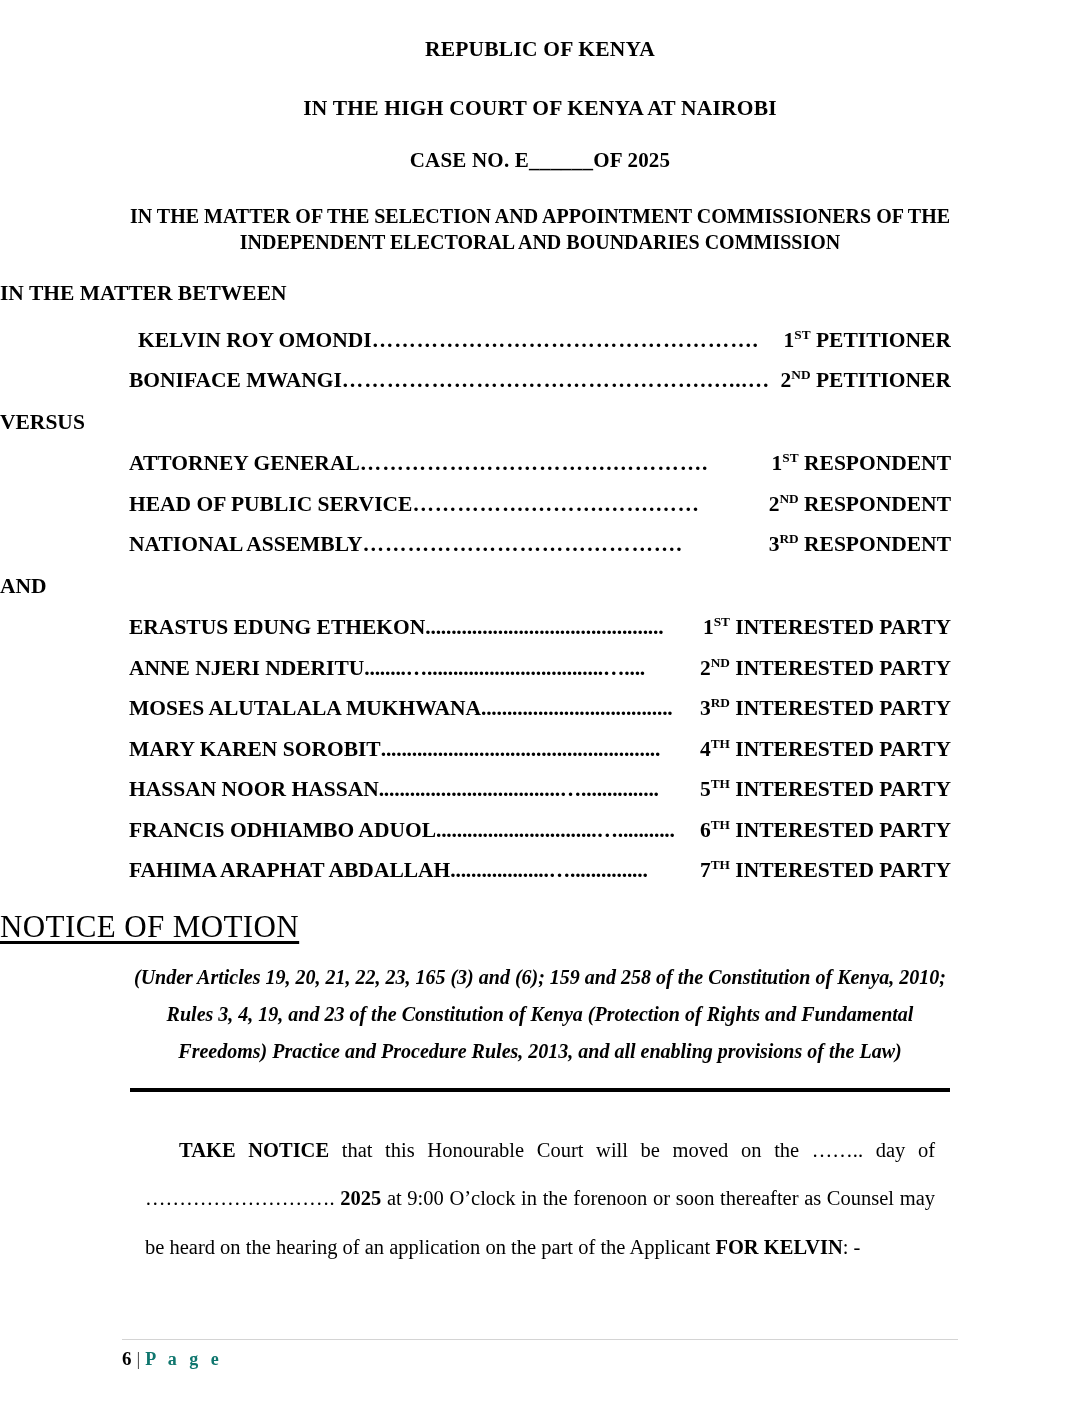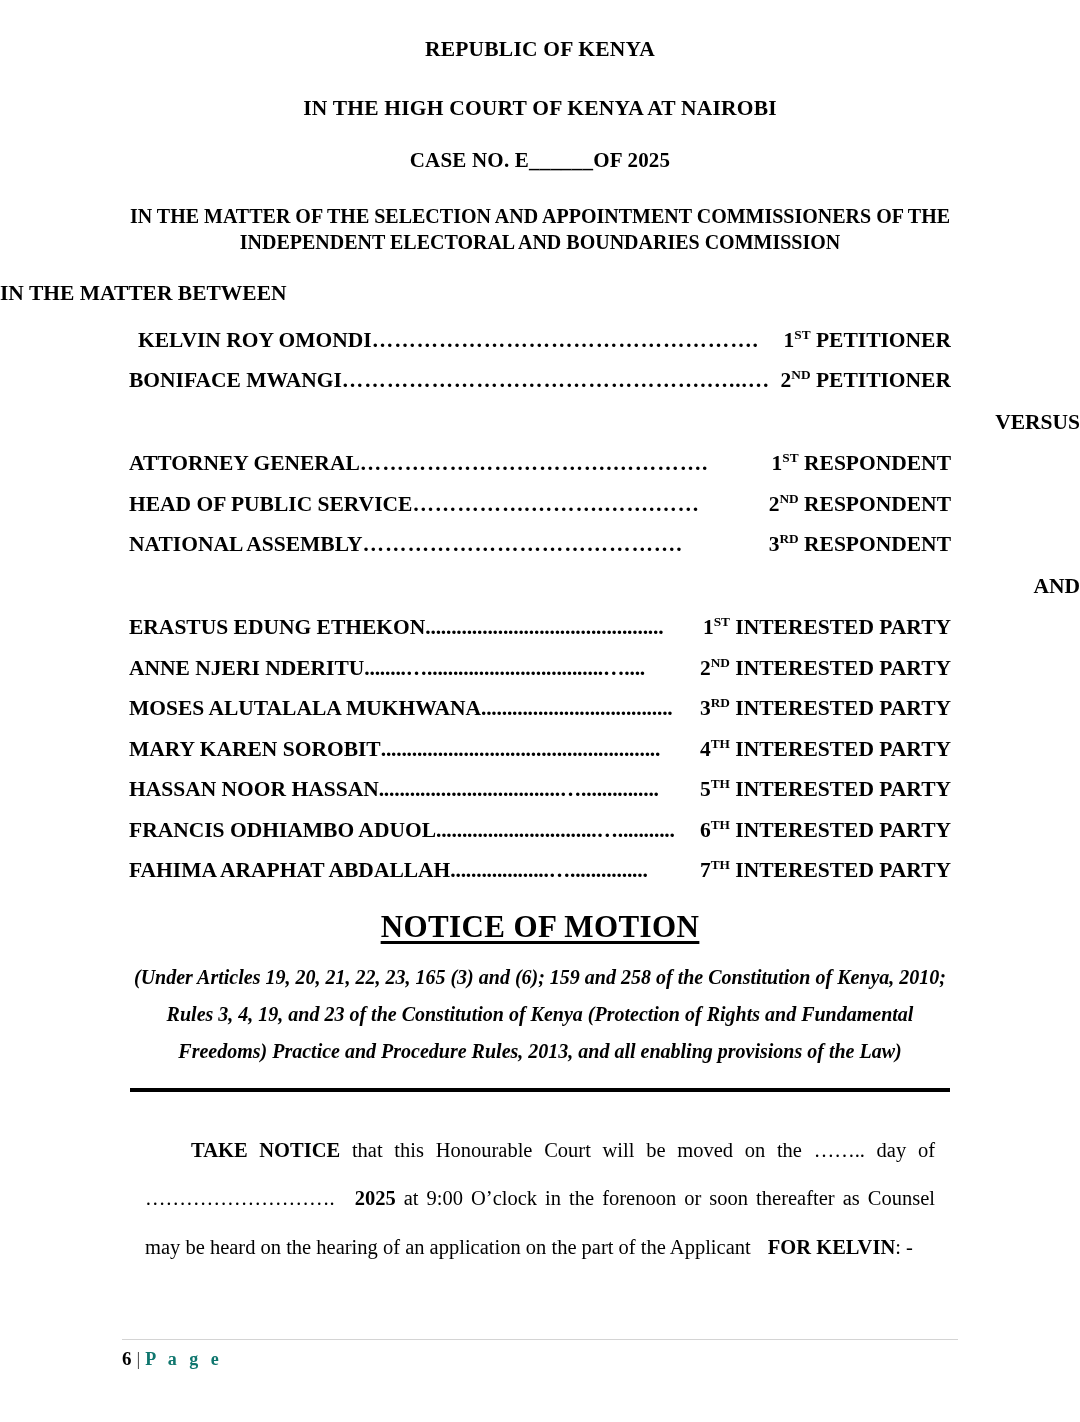--- a/index.html
+++ b/index.html
@@ -87,31 +87,31 @@
   .leader.tight { letter-spacing: -0.2px; }
   .party-role { flex: 0 0 auto; }
   sup {
     font-size: 0.62em;
     vertical-align: super;
     line-height: 0;
     font-weight: bold;
   }
 
   .center-word {
-    text-align: right;
+    text-align: left;
     font-weight: bold;
     font-size: 21.5px;
     padding: 11px 0 10px 0;
     line-height: 1.0;
   }
 
   
   .notice-title {
-    text-align: center;
-    font-weight: bold;
+    text-align: left;
+    font-weight: normal;
     font-size: 31px;
     text-decoration: underline;
     text-underline-offset: 4px;
     padding-top: 18px;
     padding-bottom: 6px;
     letter-spacing: 0.4px;
   }
   .citation {
     width: 832px;
     margin: 0 auto;
@@ -133,21 +133,21 @@
   
   .body-text {
     width: 790px;
     margin: 0 auto;
     padding-top: 34px;
     font-size: 20.5px;
     line-height: 2.35;
     text-align: justify;
     text-indent: 34px;
   }
-  .body-text b { font-weight: bold; margin-left: 12px; }
+  .body-text b { font-weight: bold; }
 
   
   .footer {
     position: absolute;
     left: 0;
     right: 0;
     bottom: 52px;
   }
   .footer-rule {
     width: 836px;

